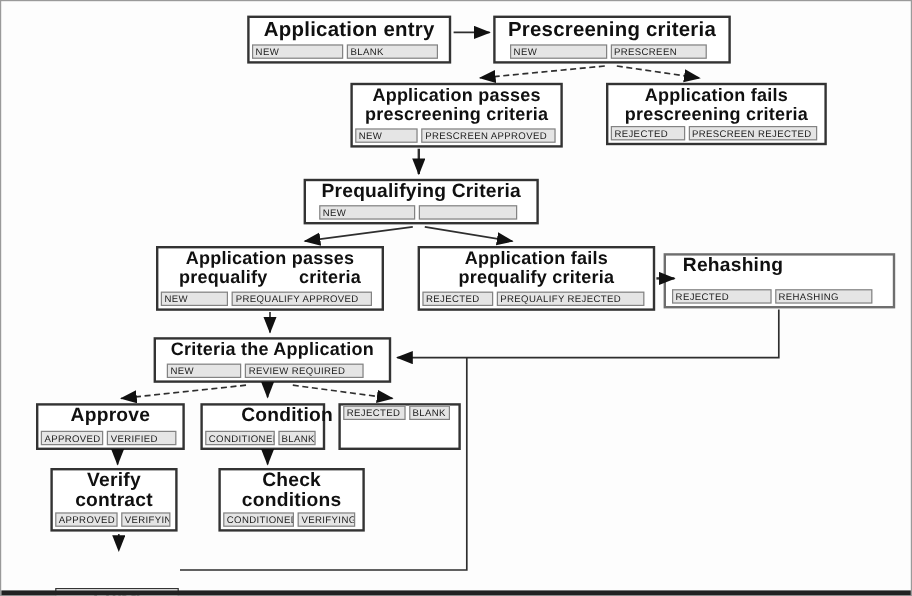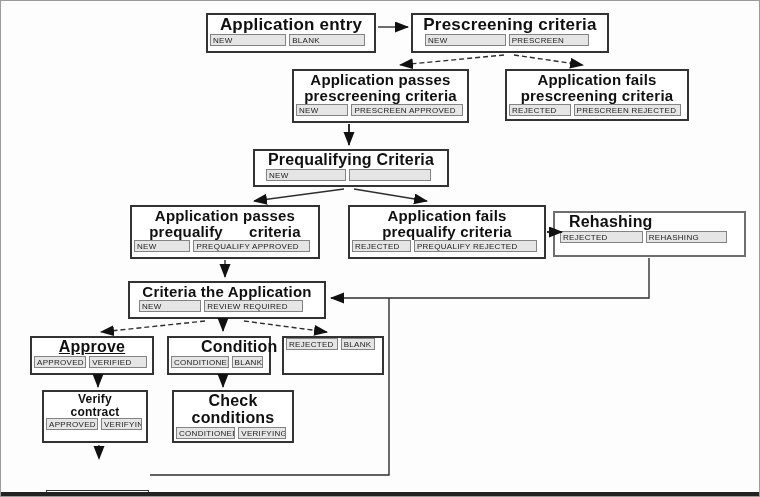--- a/index.html
+++ b/index.html
@@ -2,21 +2,21 @@
 <html><head>
 <meta charset="utf-8">
 <style>
   html,body { margin:0; padding:0; background:#fff; font-family:"Liberation Sans", sans-serif; }
   #canvas {
     position:relative; width:760px; height:497px; background:#fdfdfd;
     border:1px solid #9a9a9a; box-sizing:border-box; overflow:hidden;
   }
   .node {
     position:absolute; background:#fff; border:2px solid #333; box-sizing:border-box;
-    display:flex; flex-direction:column; justify-content:flex-start; z-index:3;
+    display:flex; flex-direction:column; justify-content:space-between; z-index:3;
   }
   .node-title {
     font-weight:bold; color:#101010; text-align:center; white-space:pre-wrap;
     line-height:1.06; padding-top:1px; letter-spacing:0.2px;
   }
   .status-row { display:flex; gap:3px; padding:0 2px 2px 2px; }
   .status-cell {
     background:#e5e5e5; border:1px solid #838383; box-sizing:border-box;
     font-size:8px; color:#1c1c1c; padding:1px 2px 0 2px; height:12px;
     overflow:hidden; white-space:nowrap; letter-spacing:0.3px;
@@ -99,21 +99,21 @@
 
   <div class="node" style="left:127px;top:280px;width:198px;height:38px;">
     <div class="node-title" style="font-size:15px;">Criteria the Application</div>
     <div class="status-row" style="padding-left:9px;padding-right:12px;">
       <div class="status-cell" style="width:36%;">NEW</div>
       <div class="status-cell" style="width:57%;">REVIEW REQUIRED</div>
     </div>
   </div>
 
   <div class="node" style="left:29px;top:335px;width:124px;height:39px;">
-    <div class="node-title" style="font-size:16px;text-decoration:underline;">Approve</div>
+    <div class="node-title" style="font-size:16px;">Approve</div>
     <div class="status-row">
       <div class="status-cell" style="width:45%;">APPROVED</div>
       <div class="status-cell" style="width:50%;">VERIFIED</div>
     </div>
   </div>
 
   <div class="node" style="left:166px;top:335px;width:104px;height:39px;">
     <div class="node-title" style="font-size:16px;padding-left:32px;">Condition</div>
     <div class="status-row">
       <div class="status-cell" style="width:60%;">CONDITIONED</div>
@@ -122,29 +122,29 @@
   </div>
 
   <div class="node" style="left:281px;top:335px;width:102px;height:39px;">
     <div class="status-row">
       <div class="status-cell" style="width:55%;">REJECTED</div>
       <div class="status-cell" style="width:36%;">BLANK</div>
     </div>
   </div>
 
   <div class="node" style="left:41px;top:389px;width:106px;height:53px;">
-    <div class="node-title" style="font-size:12px;">Verify
+    <div class="node-title" style="font-size:16px;">Verify
 contract</div>
     <div class="status-row">
       <div class="status-cell" style="width:53%;">APPROVED</div>
       <div class="status-cell" style="width:42%;">VERIFYING</div>
     </div>
   </div>
 
-  <div class="node" style="left:171px;top:389px;width:122px;height:53px;">
+  <div class="node" style="left:181px;top:389px;width:122px;height:53px;">
     <div class="node-title" style="font-size:16px;">Check
 conditions</div>
     <div class="status-row">
       <div class="status-cell" style="width:52%;">CONDITIONED</div>
       <div class="status-cell" style="width:42%;">VERIFYING</div>
     </div>
   </div>
 
   <div class="node" style="left:45px;top:461px;width:103px;height:36px;border-width:1px;margin-top:28px;">
     <div class="node-title" style="font-size:16px;">Fund</div>

